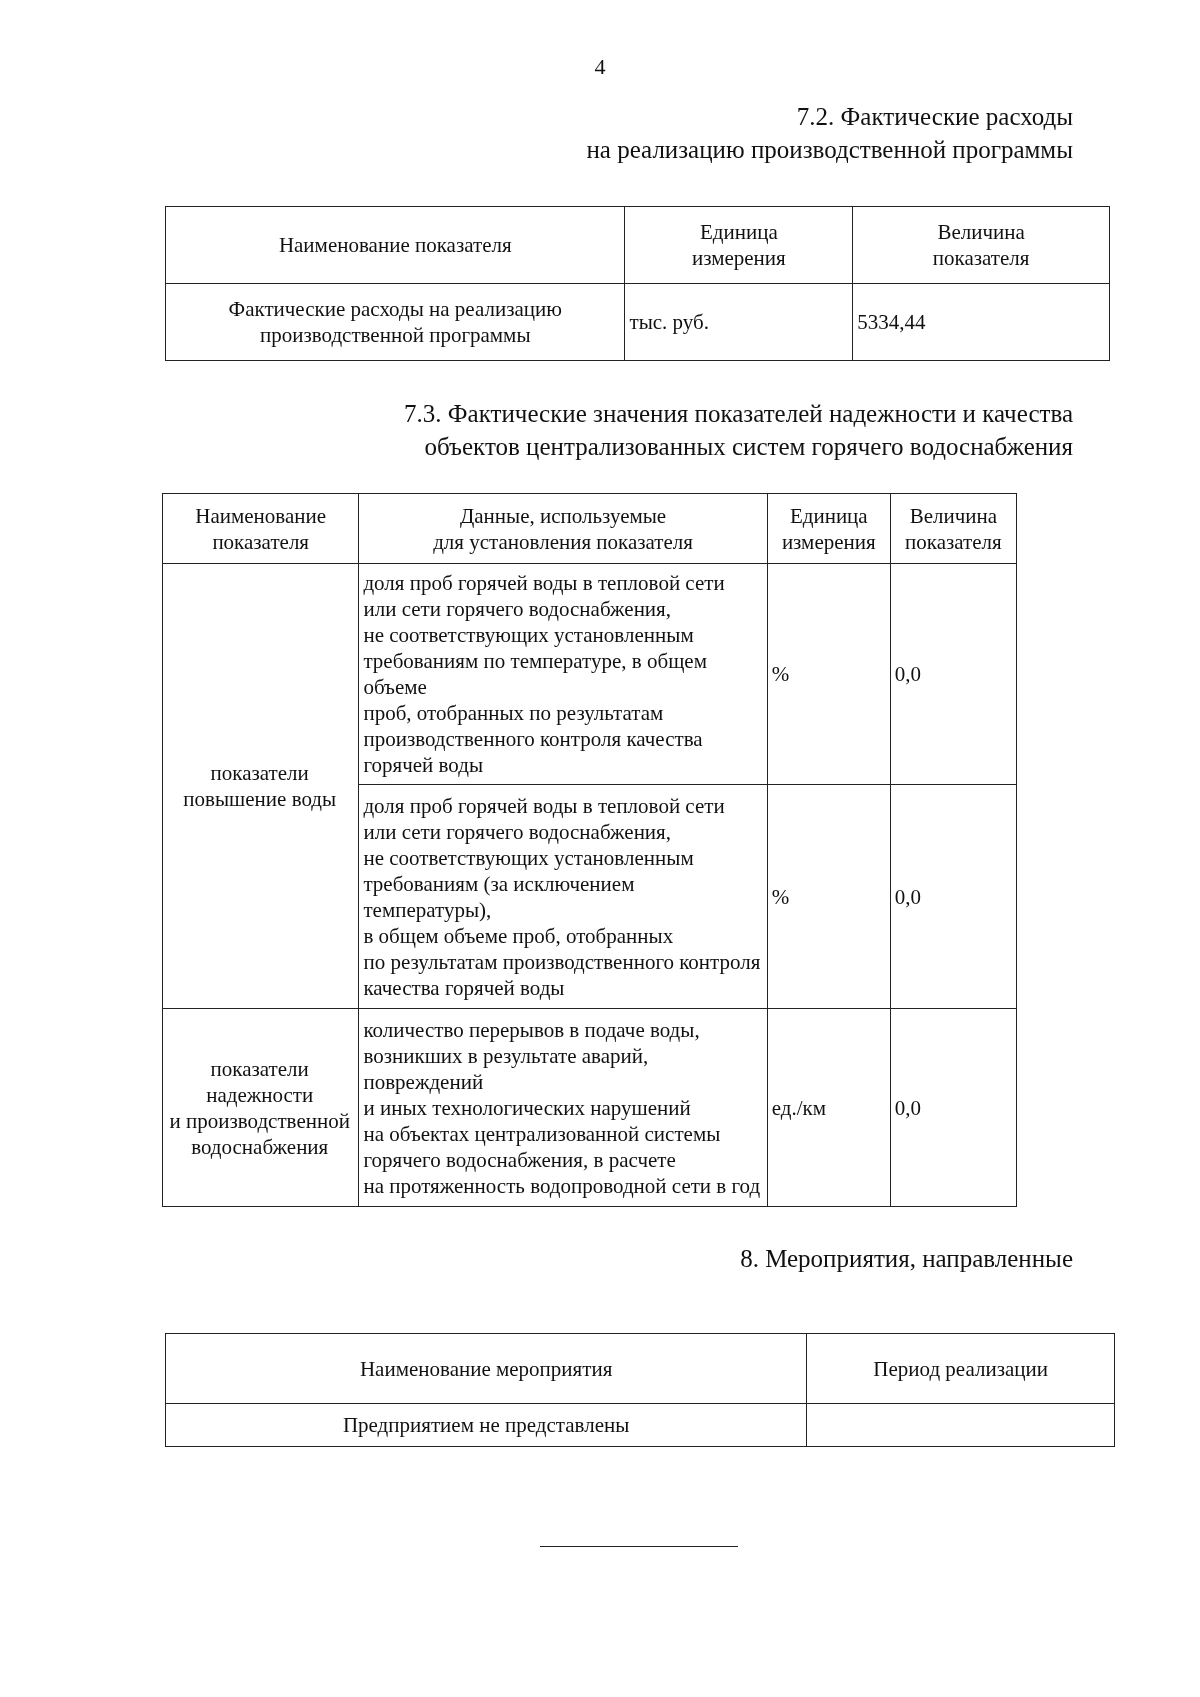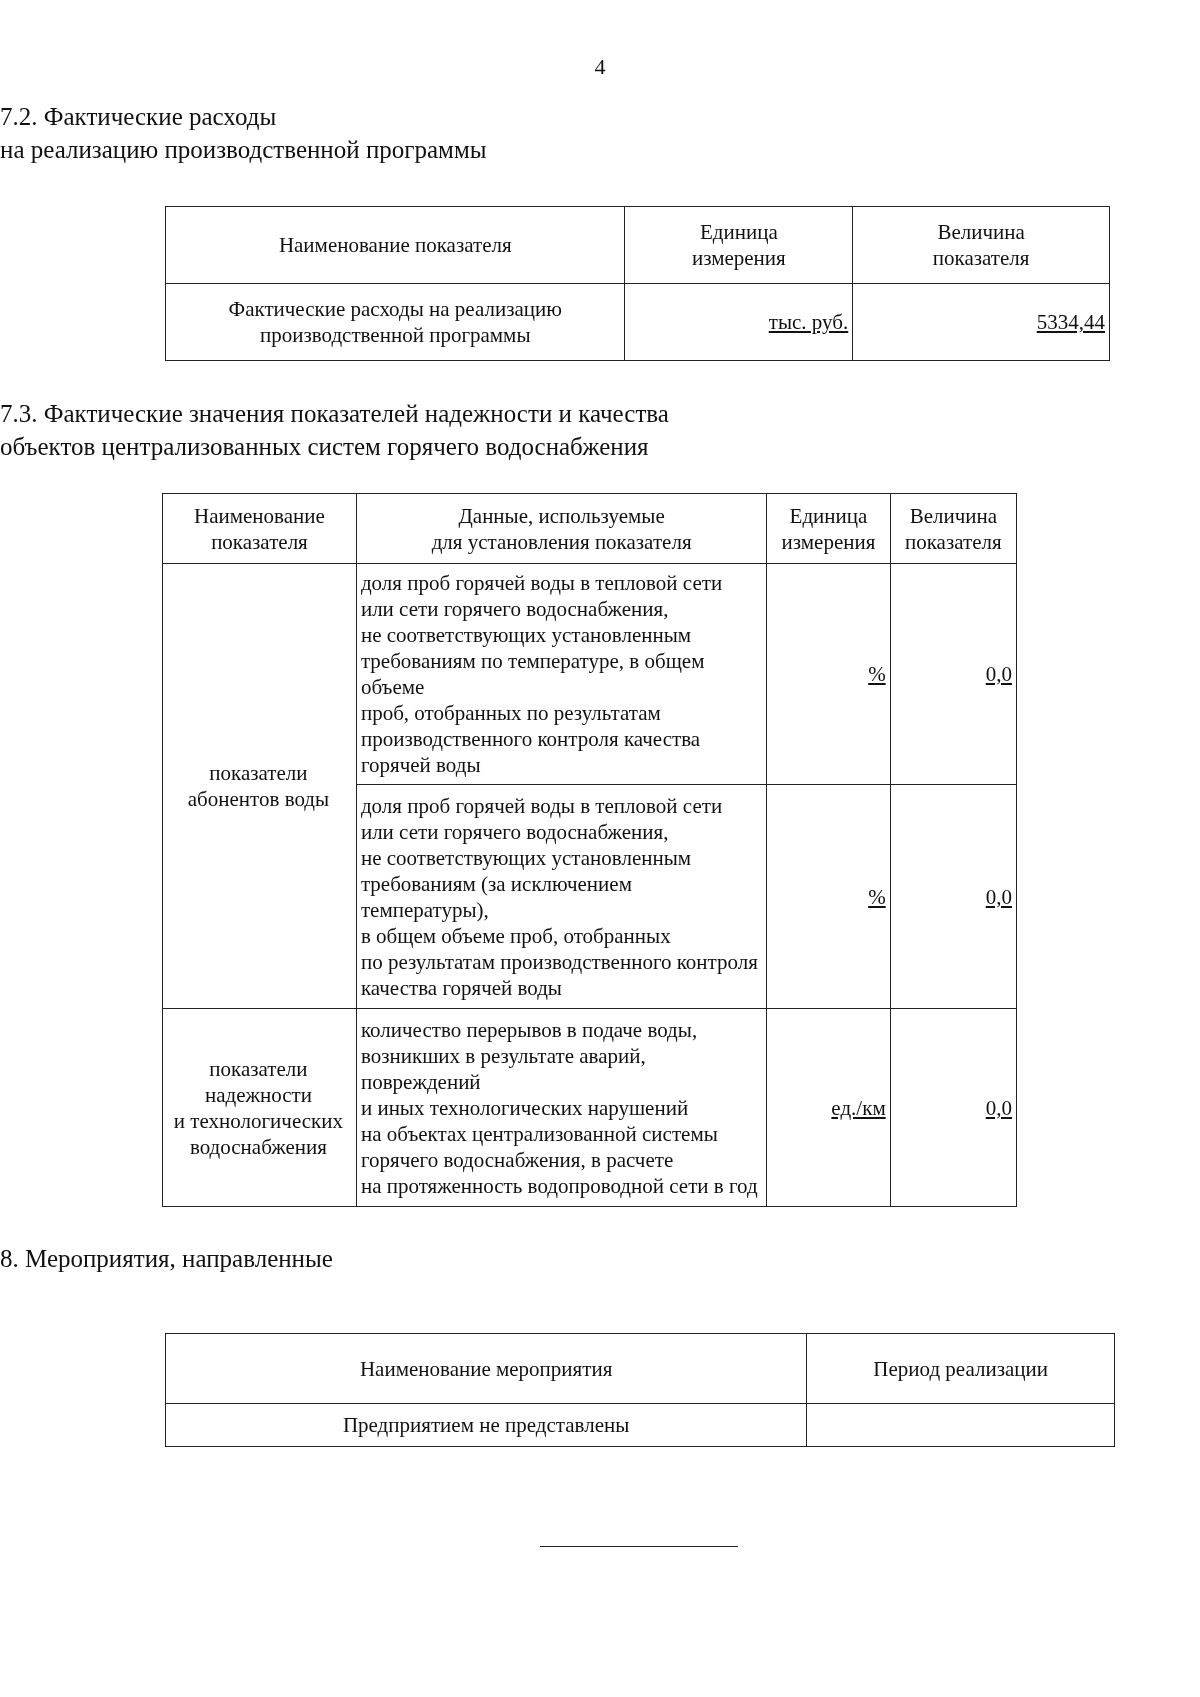--- a/index.html
+++ b/index.html
@@ -2,26 +2,26 @@
 <html><head>
   <meta charset="utf-8">
   <style>
     html, body { margin: 0; padding: 0; background: #fff; }
     body {
       width: 1200px; height: 1697px; position: relative; overflow: hidden;
       font-family: "Liberation Serif", "DejaVu Serif", serif;
       color: #111;
     }
     .page-number { position: absolute; top: 54px; left: 0; width: 1200px; text-align: center; font-size: 22px; }
-    .heading { position: absolute; left: 0; width: 1073px; text-align: left; font-size: 25px; line-height: 33px; }
+    .heading { position: absolute; left: 0; width: 1073px; text-align: right; font-size: 25px; line-height: 33px; }
     .heading div { white-space: nowrap; }
     table { position: absolute; border-collapse: collapse; font-size: 21px; line-height: 26px; padding-left: 22px; }
     td, th { border: 1.5px solid #222; font-weight: normal; padding: 0 4px; }
     th { text-align: center; vertical-align: middle; }
-    .c { text-align: right; vertical-align: middle; text-decoration: underline; }
+    .c { text-align: left; vertical-align: middle; }
     .l { text-align: center; vertical-align: middle; }
     .desc { text-align: left; vertical-align: middle; padding: 6px 4px; }
     .rule { position: absolute; left: 540px; top: 1546px; width: 198px; height: 0; border-top: 1.5px solid #222; }
   </style>
 </head>
 <body>
 
 <div class="page-number">4</div>
 
 <div class="heading" style="top:100px;">
@@ -85,21 +85,21 @@
       <div>измерения</div>
     </th>
     <th>
       <div>Величина</div>
       <div>показателя</div>
     </th>
   </tr>
   <tr style="height:218px;">
     <td class="l" rowspan="2" style="padding-left:2px;">
       <div>показатели</div>
-      <div>абонентов воды</div>
+      <div>повышение воды</div>
     </td>
     <td class="desc">
       <div>доля проб горячей воды в тепловой сети</div>
       <div>или сети горячего водоснабжения,</div>
       <div>не соответствующих установленным</div>
       <div>требованиям по температуре, в общем объеме</div>
       <div>проб, отобранных по результатам</div>
       <div>производственного контроля качества</div>
       <div>горячей воды</div>
     </td>
@@ -116,21 +116,21 @@
       <div>по результатам производственного контроля</div>
       <div>качества горячей воды</div>
     </td>
     <td class="c">%</td>
     <td class="c">0,0</td>
   </tr>
   <tr style="height:198px;">
     <td class="l" style="padding-left:2px;">
       <div>показатели</div>
       <div>надежности</div>
-      <div>и технологических</div>
+      <div>и производственной</div>
       <div>водоснабжения</div>
     </td>
     <td class="desc">
       <div>количество перерывов в подаче воды,</div>
       <div>возникших в результате аварий, повреждений</div>
       <div>и иных технологических нарушений</div>
       <div>на объектах централизованной системы</div>
       <div>горячего водоснабжения, в расчете</div>
       <div>на протяженность водопроводной сети в год</div>
     </td>

